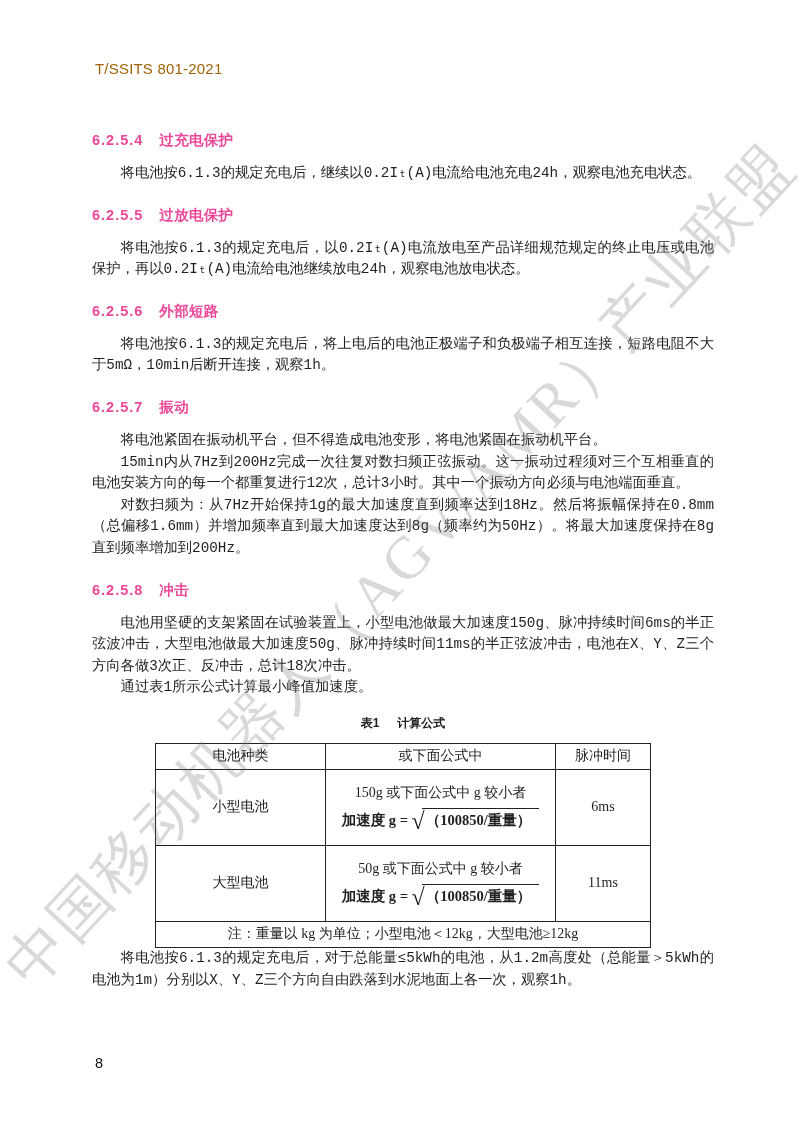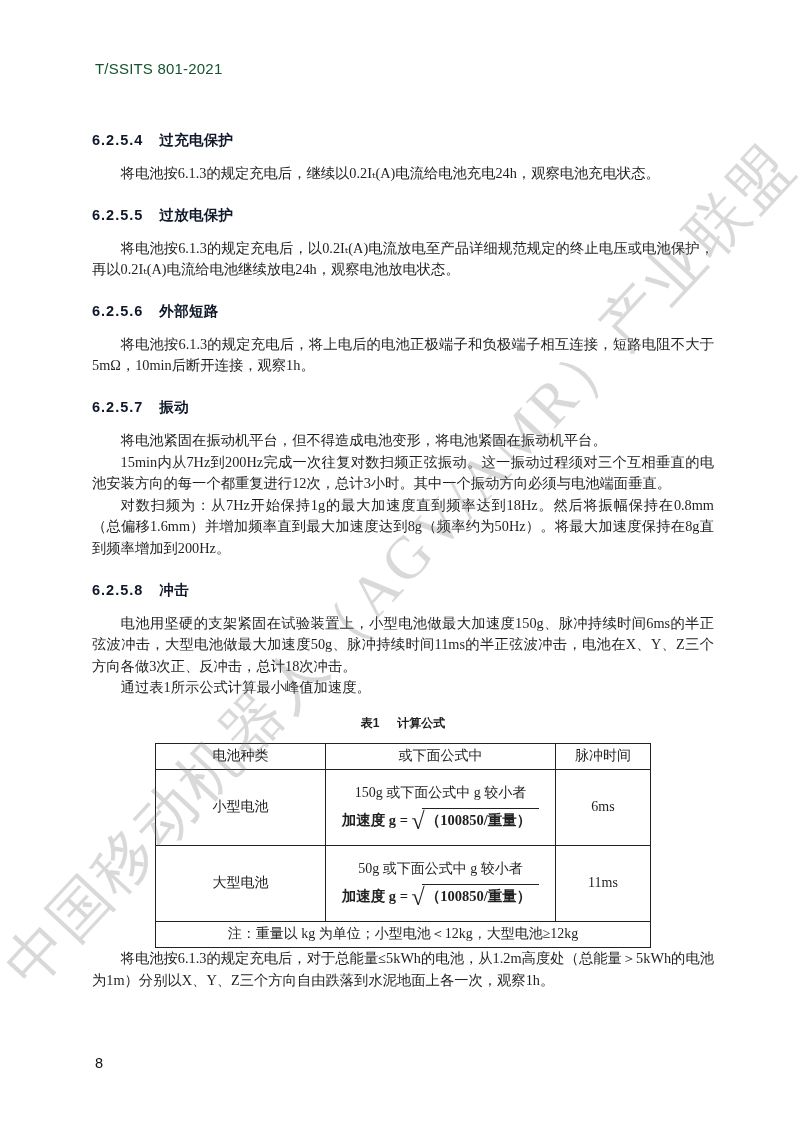--- a/index.html
+++ b/index.html
@@ -12,21 +12,21 @@
     color: #1f1f1f;
     font-family: "Liberation Serif", "DejaVu Serif", serif;
   }
 
   .doc-header {
     position: absolute;
     top: 60px; left: 95px;
     font-family: "Liberation Sans", "DejaVu Sans", sans-serif;
     font-size: 15px;
     letter-spacing: 0.2px;
-    color: #14532d;
+    color: #a16207;
   }
 
   .watermark {
     position: absolute;
     left: 50%; top: 50%;
     transform: translate(-50%, -50%) rotate(-47deg);
     font-size: 60px;
     letter-spacing: 3px;
     color: rgba(120, 120, 120, 0.28);
     white-space: nowrap;
@@ -39,33 +39,34 @@
     position: absolute;
     left: 92px; top: 131px;
     width: 622px;
     z-index: 1;
   }
 
   .section-heading {
     font-family: "Liberation Sans", "DejaVu Sans", sans-serif;
     font-weight: bold;
     font-size: 14.5px;
-    color: #0f172a;
+    color: #ec4899;
     margin: 21px 0 13px 0;
     letter-spacing: 0.3px;
   }
   .section-heading.first { margin-top: 0; }
   .section-heading .sec-num { margin-right: 16px; letter-spacing: 1px; }
 
   .para {
     font-size: 14.3px;
     line-height: 21.6px;
     text-align: justify;
     text-indent: 2em;
     margin: 0;
+    font-family: Liberation Mono, monospace;
   }
 
   .table-caption {
     text-align: center;
     font-family: "Liberation Sans", "DejaVu Sans", sans-serif;
     font-weight: bold;
     font-size: 12px;
     margin: 16px 0 11px 0;
   }
   .table-caption .cap-label { margin-right: 18px; }

